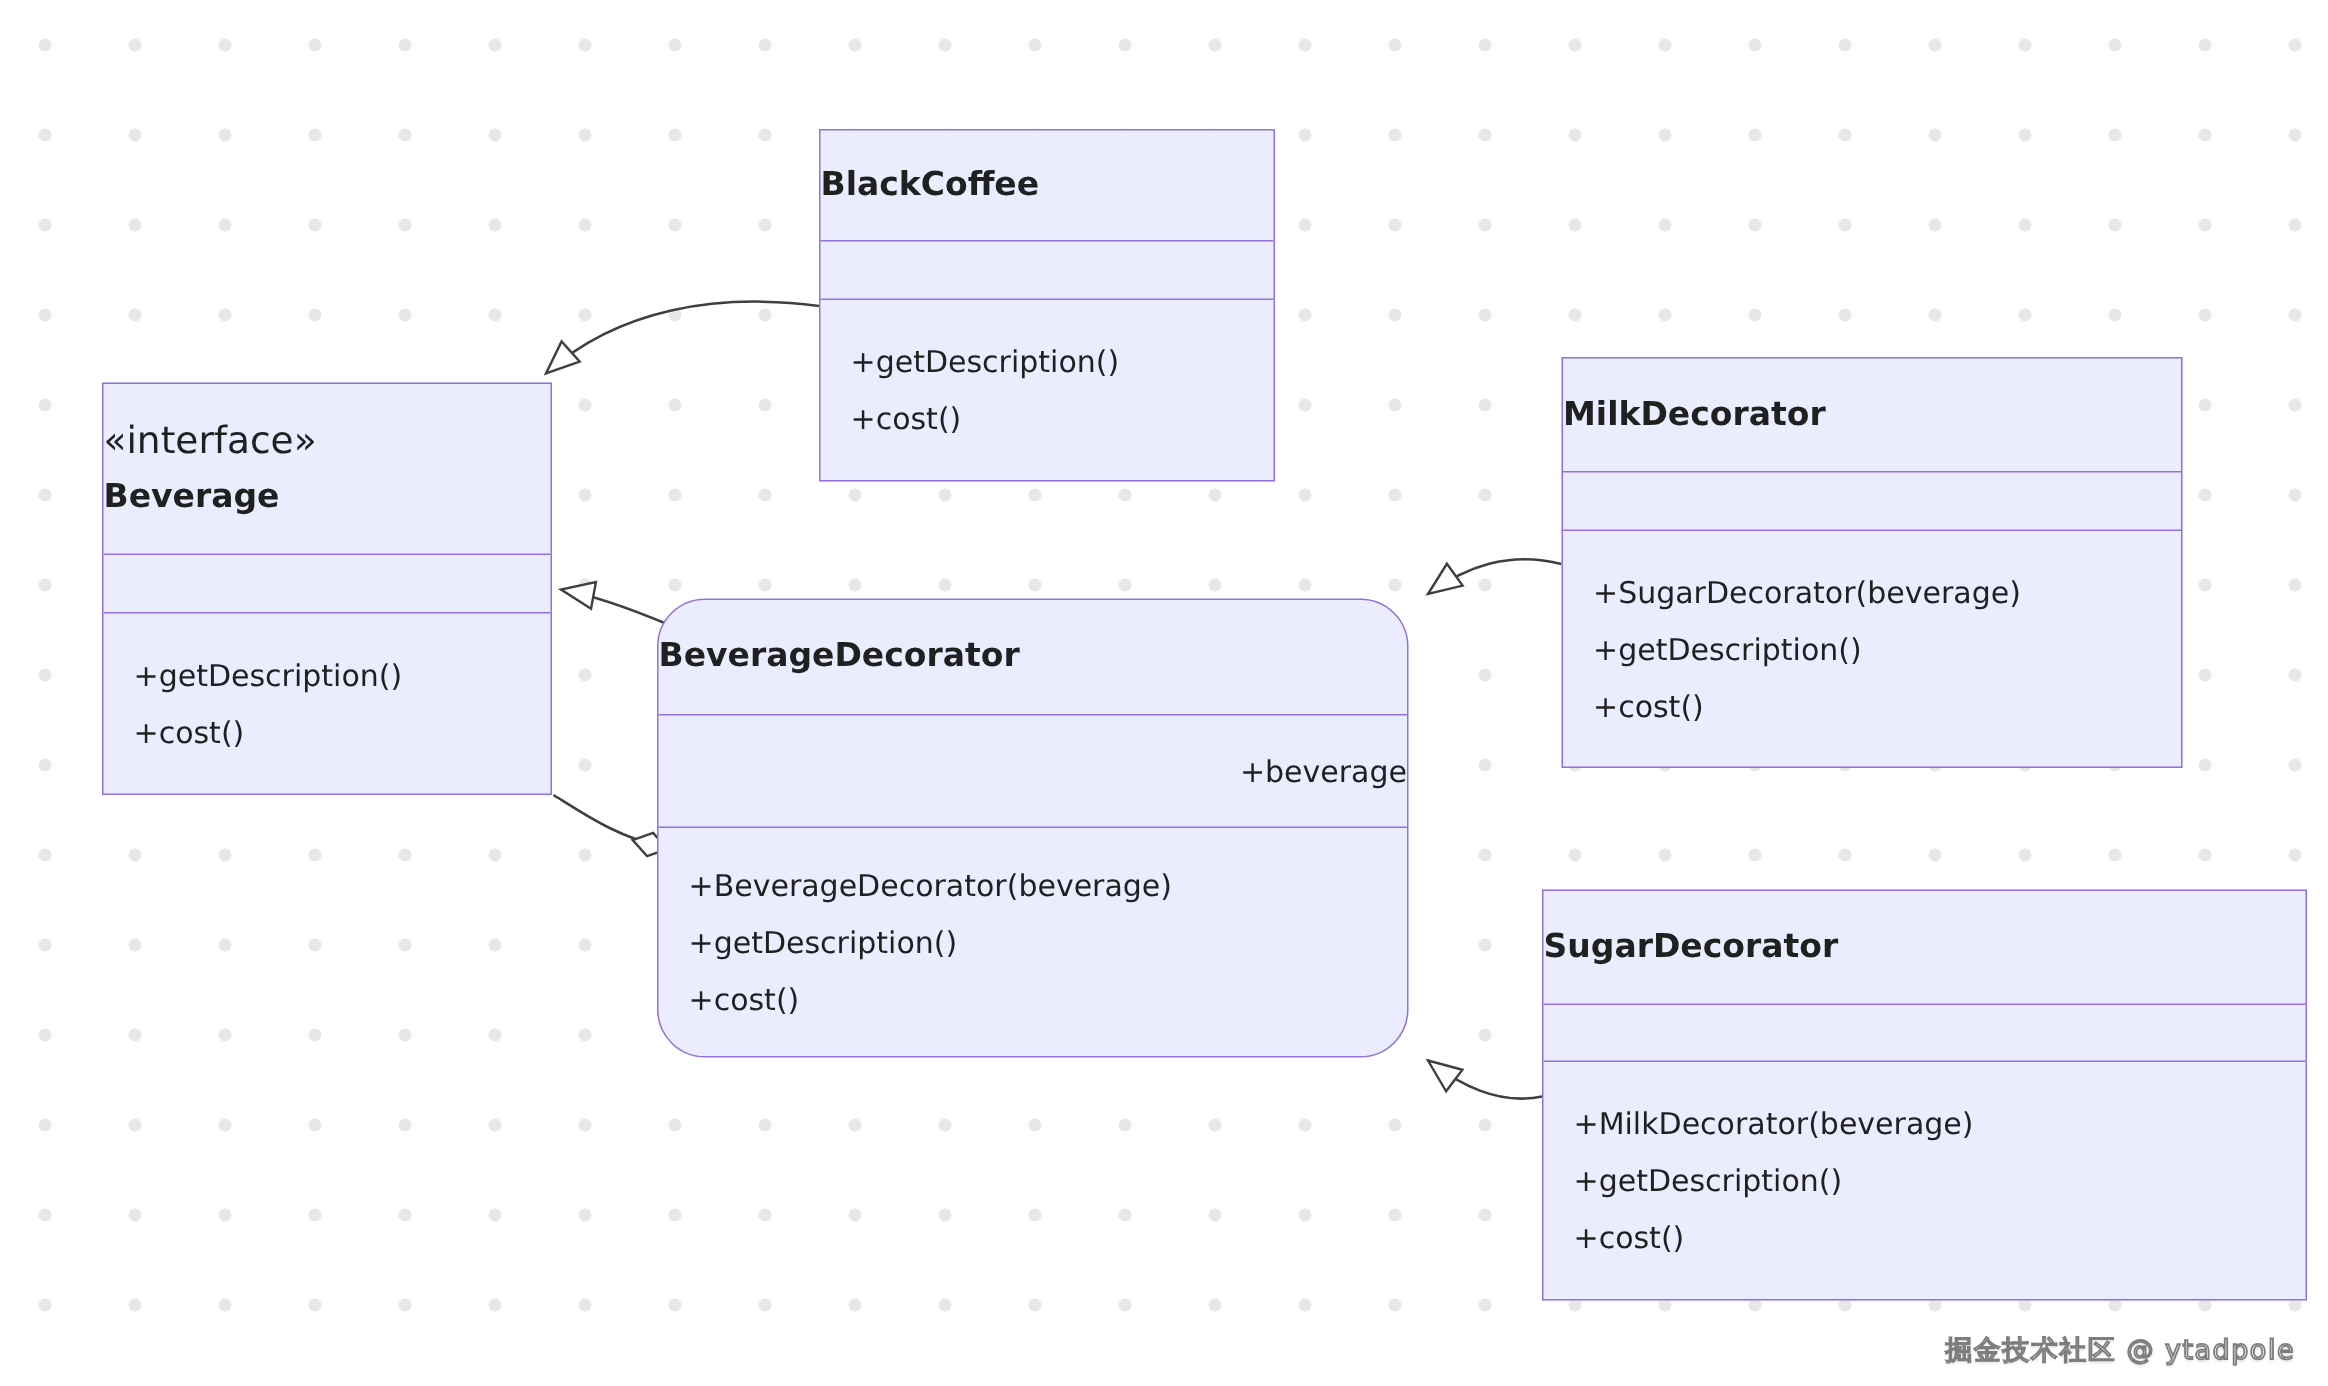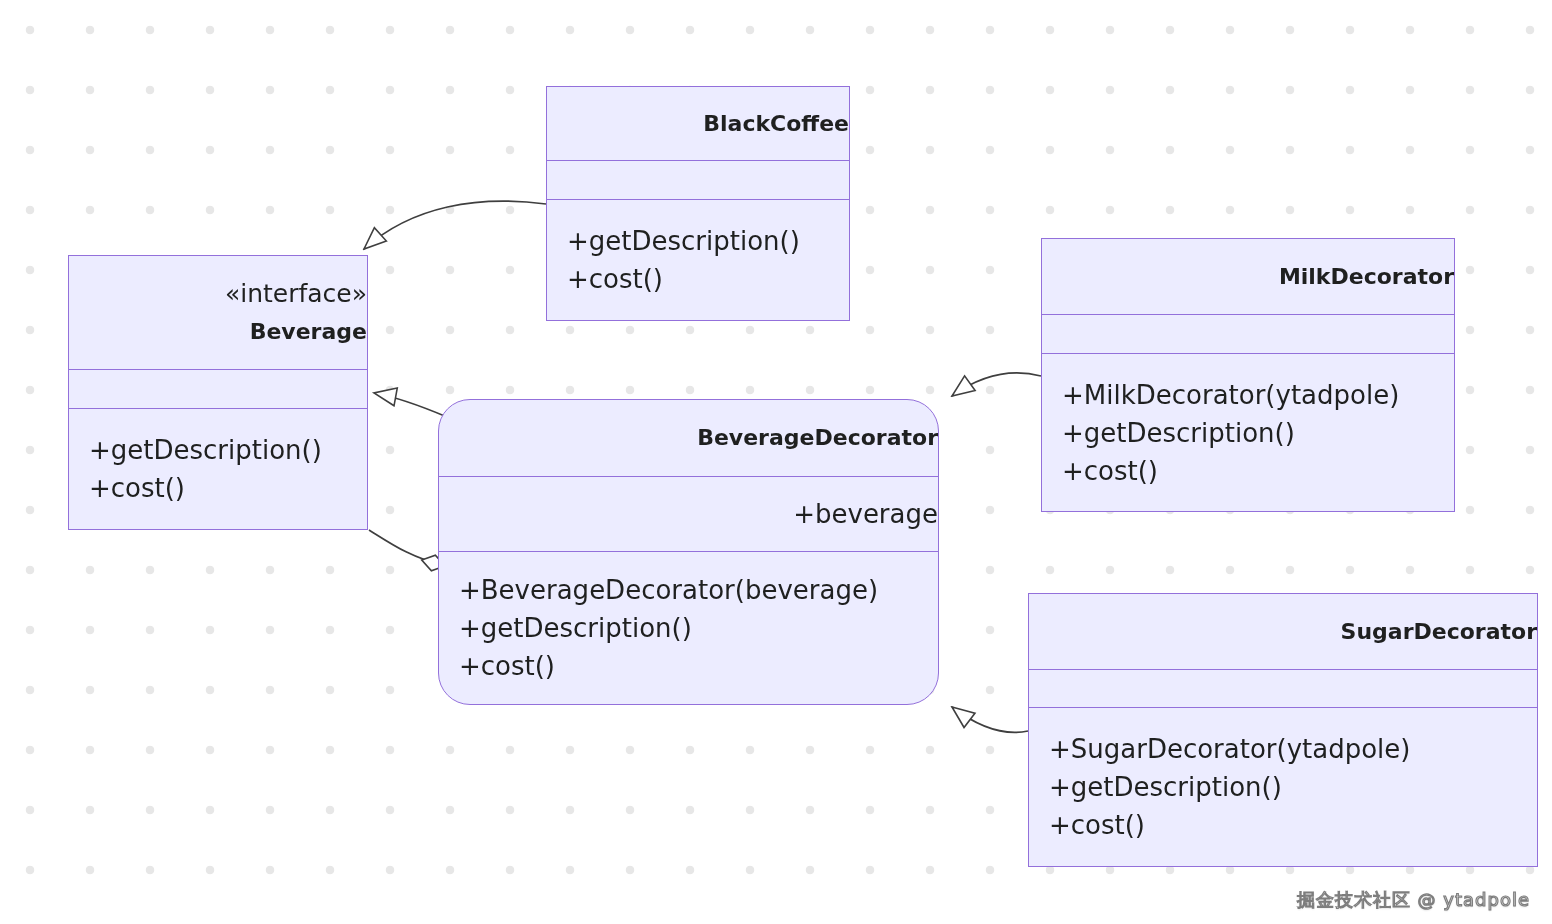--- a/index.html
+++ b/index.html
@@ -18,27 +18,27 @@
   .cls{
     position:absolute;
     background:#ECECFF;
     border:1.6px solid #9370DB;
     box-sizing:border-box;
     display:flex;flex-direction:column;
   }
   .sec{box-sizing:border-box;}
   .sec + .sec{border-top:1.6px solid #9370DB;}
   .cls-title{
-    display:flex;flex-direction:column;align-items:flex-end;justify-content:center;
+    display:flex;flex-direction:column;align-items:flex-start;justify-content:center;
     font-weight:bold;font-size:22px;line-height:38px;text-align:center;
   }
   .cls-stereo{font-weight:normal;font-size:25px;line-height:38px;}
   .cls-members{
     display:flex;flex-direction:column;justify-content:center;
-    padding-left:20px;font-size:26px;flex:1 1 auto;
+    padding-left:20px;font-size:20px;flex:1 1 auto;
   }
   .member{line-height:38px;white-space:pre;}
   .watermark{
     position:absolute;right:22px;bottom:12px;
     font-size:18px;letter-spacing:1px;color:#ffffff;
     -webkit-text-stroke:1.2px #7d7d7d;
     text-shadow:0 1px 2px rgba(0,0,0,0.18);
   }
 </style>
 </head>
@@ -98,33 +98,33 @@
       <div class="member">+cost()</div>
     </div>
   </div>
 
   <div class="cls" style="left:1041px;top:238px;width:414px;height:274px;">
     <div class="sec cls-title" style="height:75px;">
       <span>MilkDecorator</span>
     </div>
     <div class="sec" style="height:39px;"></div>
     <div class="sec cls-members">
-      <div class="member">+MilkDecorator(ytadpole)</div>
+      <div class="member">+SugarDecorator(beverage)</div>
       <div class="member">+getDescription()</div>
       <div class="member">+cost()</div>
     </div>
   </div>
 
   <div class="cls" style="left:1028px;top:593px;width:510px;height:274px;">
     <div class="sec cls-title" style="height:75px;">
       <span>SugarDecorator</span>
     </div>
     <div class="sec" style="height:38px;"></div>
     <div class="sec cls-members">
-      <div class="member">+SugarDecorator(ytadpole)</div>
+      <div class="member">+MilkDecorator(beverage)</div>
       <div class="member">+getDescription()</div>
       <div class="member">+cost()</div>
     </div>
   </div>
 
   <div class="watermark">掘金技术社区 @ ytadpole</div>
 
 </div>
 
 </body></html>

